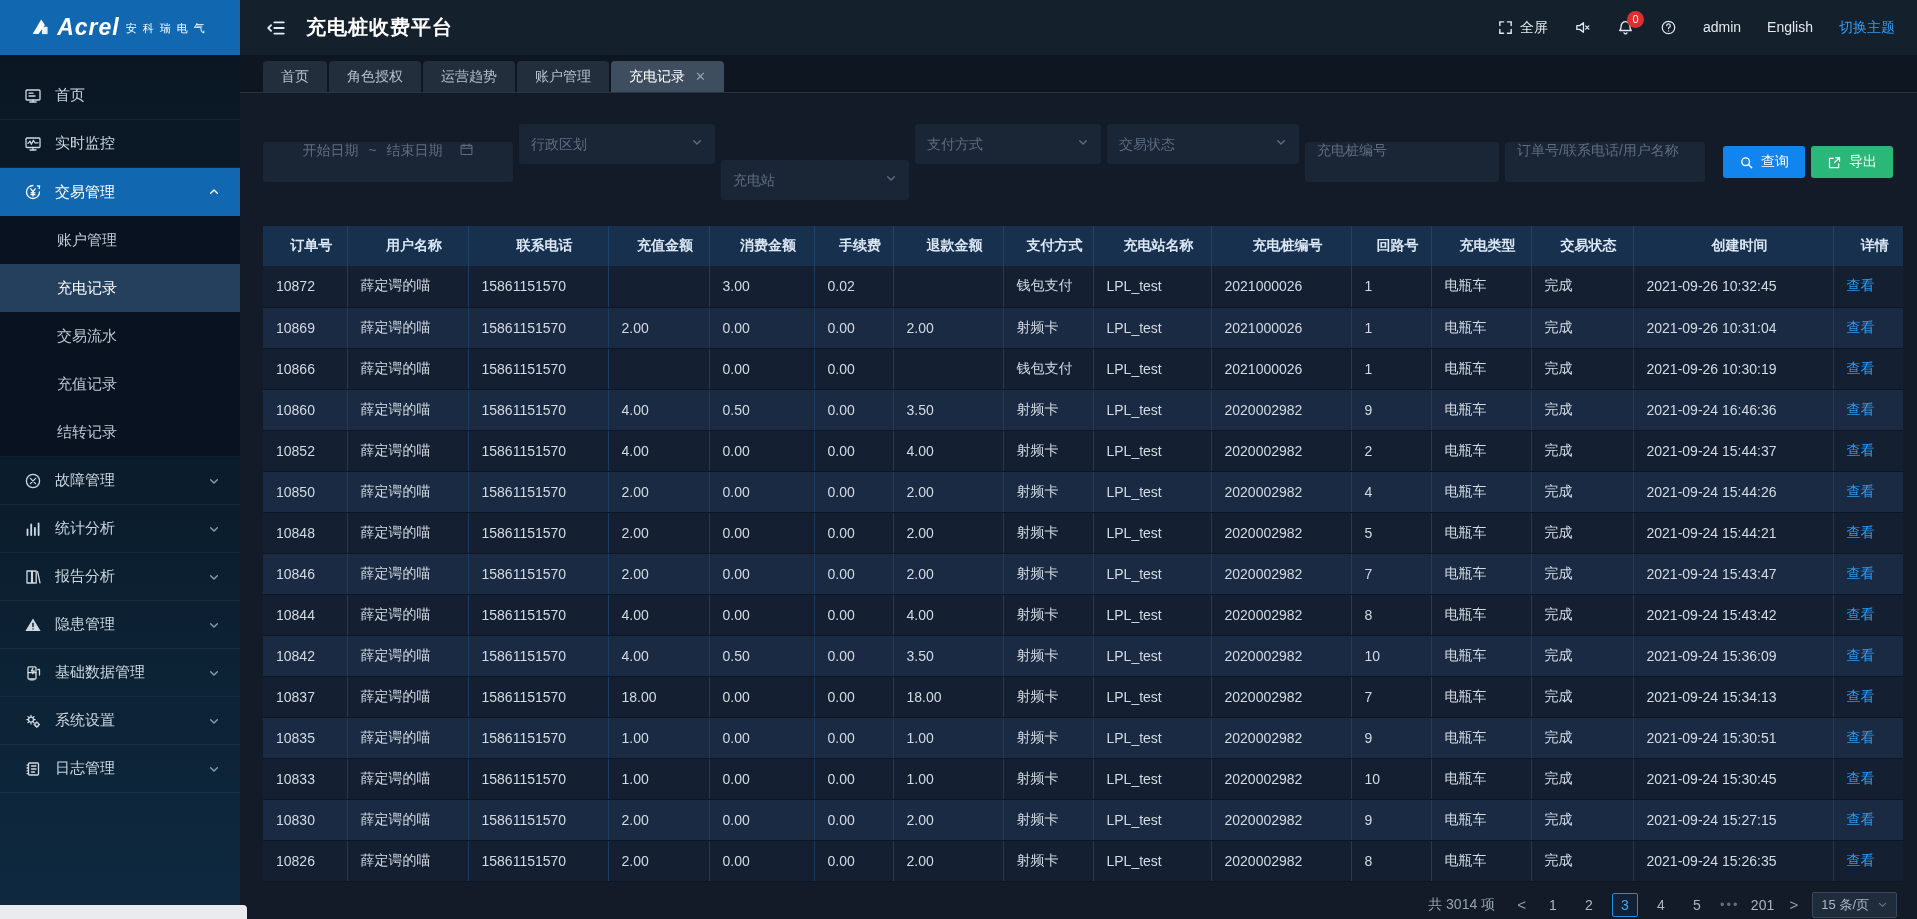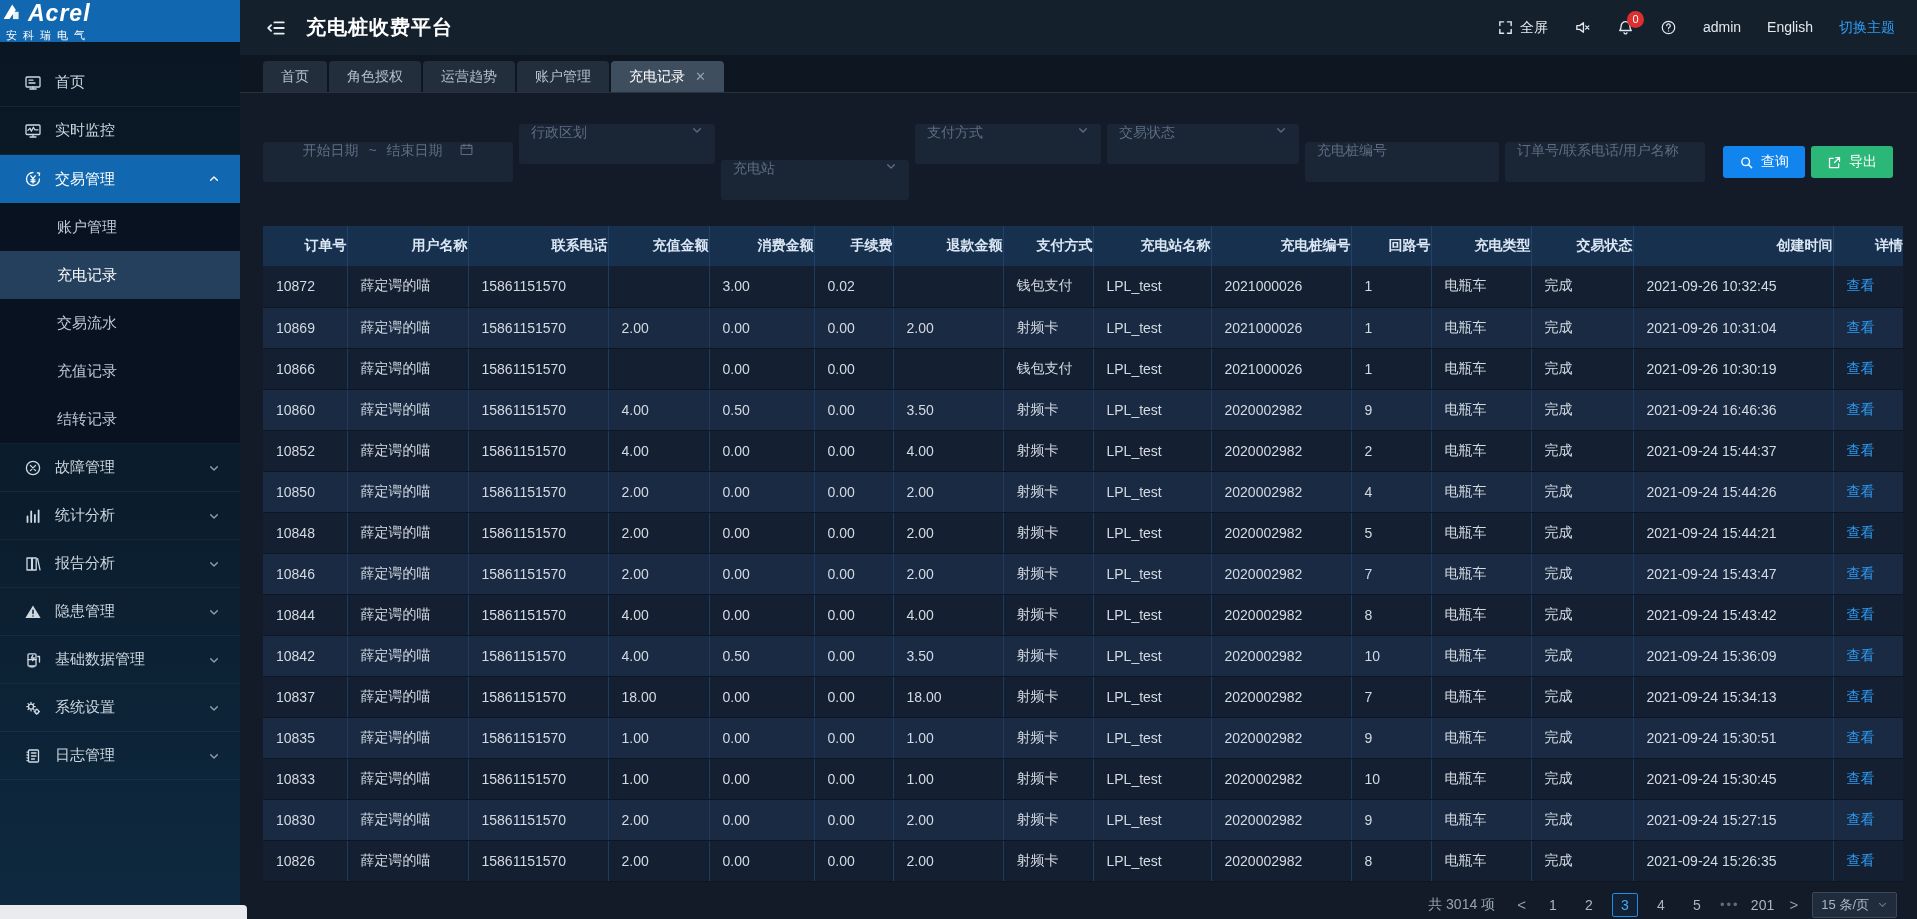--- a/index.html
+++ b/index.html
@@ -2,21 +2,21 @@
 <html><head>
 <meta charset="utf-8">
 <style>
   *{box-sizing:border-box;margin:0;padding:0}
   html,body{width:1917px;height:919px;overflow:hidden}
   body{font-family:"Liberation Sans","DejaVu Sans",sans-serif;background:#121b27;display:flex;color:#d5dbe3}
   svg{display:block}
 
   
   .sidebar{width:240px;flex:none;height:100%;background:linear-gradient(180deg,#0a1622 0%,#0b1d2d 55%,#0e2940 100%);position:relative}
-  .logo{height:42px;background:#1268b0;display:flex;flex-direction:column;justify-content:center}
+  .logo{height:55px;background:#1268b0;display:flex;flex-direction:row;align-items:center;justify-content:center}
   .logo-row{display:flex;align-items:center;gap:6px}
   .brand{color:#fff;font-size:23px;font-weight:bold;font-style:italic;letter-spacing:1px}
   .sub-brand{color:#fff;font-size:11px;letter-spacing:6px;margin-top:1px;padding-left:6px}
   .menu{padding-top:17px}
   .menu-item{height:48px;display:flex;align-items:center;padding:0 20px 0 24px;color:#ccd6de;font-size:15px;cursor:pointer;border-bottom:1px solid rgba(120,150,180,0.10)}
   .menu-item .mi-icon{width:18px;height:18px;margin-right:13px;color:#cfd9e2;flex:none}
   .menu-item .mi-label{flex:1;white-space:nowrap}
   .menu-item .mi-arrow{width:12px;height:12px;color:#8fa0b0}
   .menu-item.parent-active{background:#1268b0;color:#fff;border-bottom:none}
   .menu-item.parent-active .mi-icon,.menu-item.parent-active .mi-arrow{color:#fff}
@@ -40,36 +40,36 @@
   .tabstrip{height:38px;flex:none;background:#0d1621;border-bottom:1px solid #28333f;display:flex;align-items:flex-end;padding-left:23px;gap:2px}
   .tab{height:31px;line-height:31px;padding:0 18px;background:#232e3c;color:#b6c1cc;font-size:14px;border-radius:4px 4px 0 0;cursor:pointer;display:flex;align-items:center;gap:10px;white-space:nowrap}
   .tab.active{background:#3e4e5f;color:#fff}
   .tab .tab-close{color:#93a0ad;font-size:13px;line-height:1;cursor:pointer}
 
   
   .filters{display:flex;gap:6px;margin:31px 20px 0 23px;align-items:center}
   .fbox{height:40px;background:#1a2535;border-radius:3px;display:flex;align-items:flex-start;color:#5d6d83;font-size:14px}
   .datebox{width:250px;padding:0 12px;justify-content:center;gap:10px}
   .datebox .cal{width:15px;height:15px;color:#5d6d83;margin-left:6px}
-  .fselect{padding:0 12px;justify-content:space-between;cursor:pointer}
+  .fselect{padding:12px 12px;justify-content:space-between;cursor:pointer}
   .fselect .chev{width:12px;height:12px;color:#5d6d83}
   .finput{padding:0 12px}
   .finput input{width:100%;background:transparent;border:none;outline:none;color:#cfd6df;font-size:14px;font-family:inherit}
   .finput input::placeholder{color:#5d6d83}
   .btn{height:32px;border:none;border-radius:3px;color:#fff;font-size:14px;display:flex;align-items:center;gap:7px;padding:12px 16px;cursor:pointer;font-family:inherit}
   .btn .bi{width:15px;height:15px}
   .btn-search{background:#1184ee;margin-left:12px}
   .btn-export{background:#2bb778}
 
   .divider{height:1px;background:#223040;margin:5px 20px 0 23px}
 
   
   .tablewrap{margin:21px 20px 0 23px}
   table{width:100%;border-collapse:collapse;table-layout:fixed}
-  th{height:40px;background:#17304e;color:#dbe7f5;font-size:14px;font-weight:bold;text-align:right;padding-left:13px;border-right:1px solid #204268;white-space:nowrap;overflow:hidden}
+  th{height:40px;background:#17304e;color:#dbe7f5;font-size:14px;font-weight:bold;text-align:center;padding-left:13px;border-right:1px solid #204268;white-space:nowrap;overflow:hidden}
   th:last-child{border-right:none}
   td{height:41px;color:#d3dae2;font-size:14px;padding-left:13px;border-right:1px solid #1d3c60;border-bottom:1px solid #0c1625;white-space:nowrap;overflow:hidden}
   td:last-child{border-right:none}
   tr.odd td{background:#141f31}
   tr.even td{background:#1a2a43}
   .detail-link{color:#2d9cf4;cursor:pointer}
 
   
   .pager{display:flex;justify-content:flex-end;align-items:center;gap:10px;margin:10px 20px 7px 0;color:#9fabb8;font-size:14px}
   .pg-total{margin-right:8px;color:#96a3b1}

